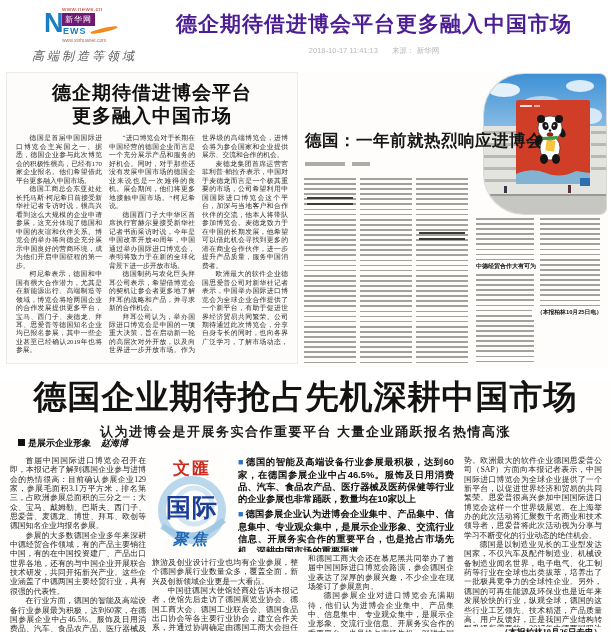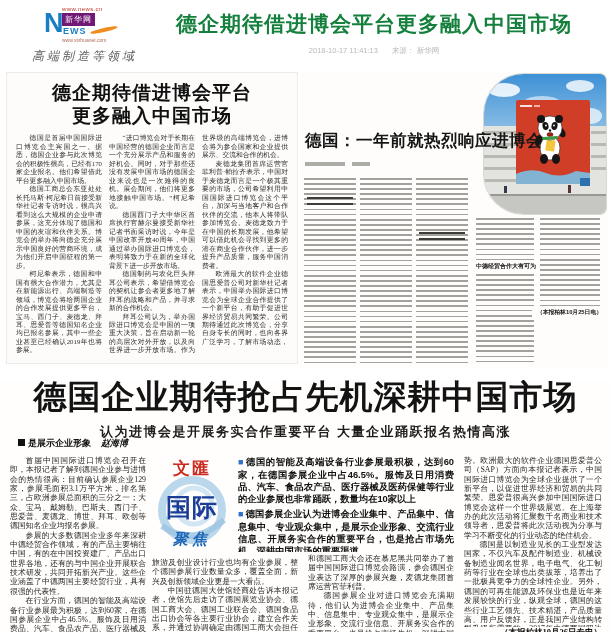--- a/index.html
+++ b/index.html
@@ -11,21 +11,21 @@
   .logo-n{position:absolute;left:12px;top:4px;font-size:27px;font-weight:bold;color:#1a7ec2;line-height:1;}
   .logo-box{position:absolute;left:30px;top:7px;background:#701a75;color:#fff;font-size:8px;
             font-weight:normal;padding:1px 3px;letter-spacing:1px;}
   .logo-ews{position:absolute;left:31px;top:20px;font-size:9px;font-weight:bold;color:#1a7ec2;letter-spacing:1px;text-align:center;}
   .logo-swoosh{position:absolute;left:58px;top:22px;width:28px;height:4px;background:#f08c1e;
                border-radius:60% 90% 60% 90%;transform:rotate(-14deg);}
   .logo-url{position:absolute;left:30px;top:31px;font-size:5px;color:#b06a5a;}
   .logo-tagline{position:absolute;left:0px;top:42px;font-family:"DejaVu Serif",serif;font-style:italic;
                 font-size:12px;color:#5d5d5d;letter-spacing:3px;white-space:nowrap;}
   .tophead{position:absolute;left:150px;top:10px;width:448px;text-align:center;}
-  .tophead-title{margin:0;font-size:21px;font-weight:bold;color:#15803d;letter-spacing:1px;white-space:nowrap;}
+  .tophead-title{margin:0;font-size:21px;font-weight:bold;color:#4c1d95;letter-spacing:1px;white-space:nowrap;}
   .tophead-meta{margin-top:8px;font-size:7.5px;color:#b9b9b9;}
   .tophead-meta span{margin:0 6px;}
   
   .art-left{position:absolute;left:6px;top:72px;width:292px;height:292px;background:#fdfcfa;
             border:1px solid #ecebe7;box-sizing:border-box;overflow:hidden;}
   .al-title{margin:8px 6px 0;text-align:center;font-size:19px;line-height:1.22;color:#101010;
             letter-spacing:1px;font-weight:bold;}
   .al-body{margin:7px 9px 0;height:222px;column-count:3;column-gap:7px;overflow:hidden;
            font-family:"Liberation Serif",serif;font-size:6.8px;line-height:1.25;text-align:justify;color:#2e2e2e;}
   .al-body p{margin:0;text-indent:2em;}
@@ -211,21 +211,21 @@
     <div class="bcol" id="bc1">
       <p>首届中国国际进口博览会召开在即，本报记者了解到德国企业参与进博会的热情很高：目前确认参展企业129家，参展毛面积3.1万平方米，排名第三，占欧洲参展总面积的三分之一；大众、宝马、戴姆勒、巴斯夫、西门子、思爱普、麦德龙、博世、拜耳、欧创等德国知名企业均报名参展。</p>
       <p>参展的大多数德国企业多年来深耕中德经贸合作领域，有的产品主要销往中国，有的在中国投资建厂、产品出口世界各地，还有的与中国企业开展联合技术研发，共同开拓新兴产业。这些企业涵盖了中德两国主要经贸行业，具有很强的代表性。</p>
       <p>在行业方面，德国的智能及高端设备行业参展最为积极，达到60家，在德国参展企业中占46.5%。服饰及日用消费品、汽车、食品农产品、医疗器械及医药保健等行业的企业参展也非常踊跃，数量均在10家以上，上述行业企业参展数量占总数的86.8%。另外，德国消费电子及家电、综合服务、物流、</p>
     </div>
     <div class="bcol" id="bc2">
       <p class="cont">旅游及创业设计行业也均有企业参展，整个德国参展行业数量众多，覆盖全面，新兴及创新领域企业更是一大看点。</p>
       <p>中国驻德国大使馆经商处告诉本报记者，使馆先后走访了德国展览业协会、德国工商大会、德国工业联合会、德国食品出口协会等各主要行业协会，建立合作关系，并通过协调确定由德国工商大会担任招展机构。除了企业展部分，受德国政府委托，德国工商大会还负责德国国家展的筹备。今年1月25日，中国商务部、中国国际进口博览局</p>
     </div>
     <div class="bcol" id="bc3">
-      <p class="cont">和德国工商大会还在慕尼黑共同举办了首届中国国际进口博览会路演，参会德国企业表达了深厚的参展兴趣，麦德龙集团首席运营官菲利普。</p>
+      <p class="cont">和德国工商大会还在慕尼黑共同举办了首届中国国际进口博览会路演，参会德国企业表达了深厚的参展兴趣，不少企业在现场签订了参展意向。</p>
       <p>德国参展企业对进口博览会充满期待，他们认为进博会企业集中、产品集中、信息集中、专业观众集中，是展示企业形象、交流行业信息、开展务实合作的重要平台，也是抢占市场先机、深耕中国市场的重要渠道。随着大量企业踊跃报名参展，进口博览会部分展区和展位呈现供不应求的态</p>
     </div>
     <div class="bcol" id="bc4">
       <p class="cont">势。欧洲最大的软件企业德国思爱普公司（SAP）方面向本报记者表示，中国国际进口博览会为全球企业提供了一个新平台，以促进世界经济和贸易的共同繁荣。思爱普很高兴参加中国国际进口博览会这样一个世界级展览。在上海举办的此次活动将汇聚数千名商业和技术领导者，思爱普将此次活动视为分享与学习不断变化的行业动态的绝佳机会。</p>
       <p>德国是以制造业见长的工业型发达国家，不仅汽车及配件制造业、机械设备制造业闻名世界，电子电气、化工制药等行业在全球也出类拔萃，培养出了一批极具竞争力的全球性企业。另外，德国的可再生能源及环保业也是近年来发展较快的行业，纵观全球，德国的这些行业工艺领先、技术精湛，产品质量高、用户反馈好，正是我国产业结构转型升级所需要的。2017年中德两国双边贸易额达1681亿美元，德国已经成为中国在欧洲最大的贸易伙伴，也是最大的外资和技术引进来源地。</p>
     </div>
 
     <div class="bot-sign">（本报柏林10月26日专电）</div>
   </div>
 

